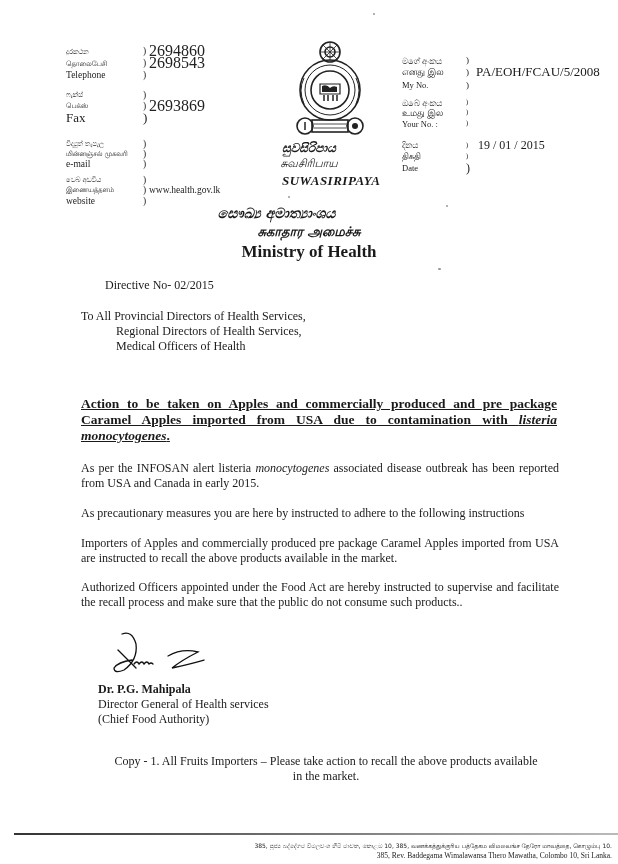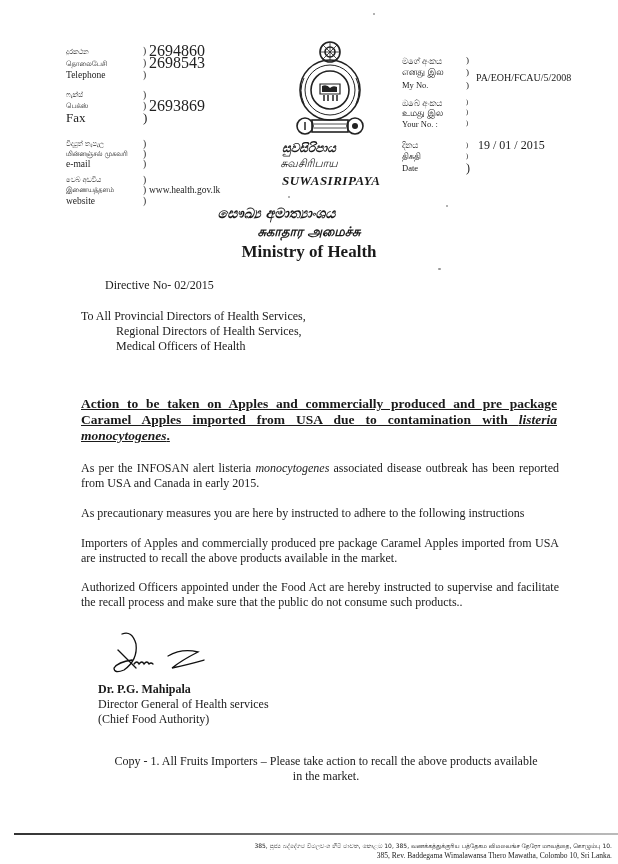--- a/index.html
+++ b/index.html
@@ -107,21 +107,21 @@
   </svg>
 </div>
 <div class="abs brand-si" style="top:141px; font-family:'DejaVu Sans',sans-serif; font-size:12px; font-weight:bold; font-style:italic;">සුවසිරිපාය</div>
 <div class="abs brand-si" style="top:157px; font-family:'DejaVu Sans',sans-serif; font-size:11px; font-style:italic;">சுவசிரிபாய</div>
 <div class="abs suwasiripaya">SUWASIRIPAYA</div>
 
 <div class="ref">
   <div>
     <span class="lbl si abs" style="top:56px">මගේ අංකය</span>
     <span class="par abs" style="top:55px">)</span>
-    <span class="val abs" style="top:72px; font-size:10px;">PA/EOH/FCAU/5/2008</span>
+    <span class="val abs" style="top:64px; font-size:13px;">PA/EOH/FCAU/5/2008</span>
     <span class="lbl si abs" style="top:67px; font-size:9px;">எனது இல</span>
     <span class="par abs" style="top:67px">)</span>
     <span class="lbl abs" style="top:80px">My No.</span>
     <span class="par abs" style="top:80px">)</span>
   </div>
   <div>
     <span class="lbl si abs" style="top:98px">ඔබේ අංකය</span>
     <span class="par abs" style="top:98px; font-size:7px;">)</span>
     <span class="lbl si abs" style="top:108px; font-size:9px;">உமது இல</span>
     <span class="par abs" style="top:108px; font-size:7px;">)</span>

